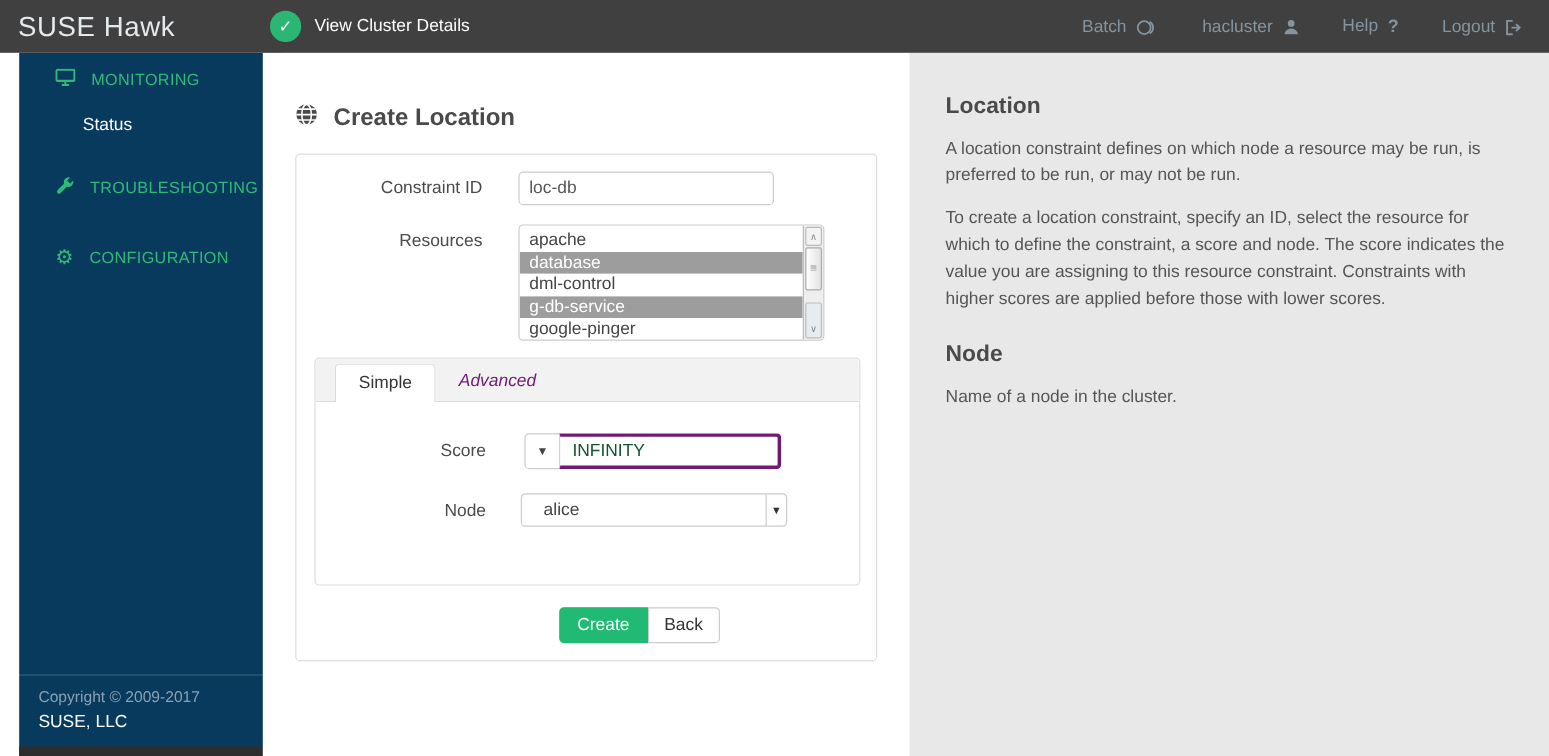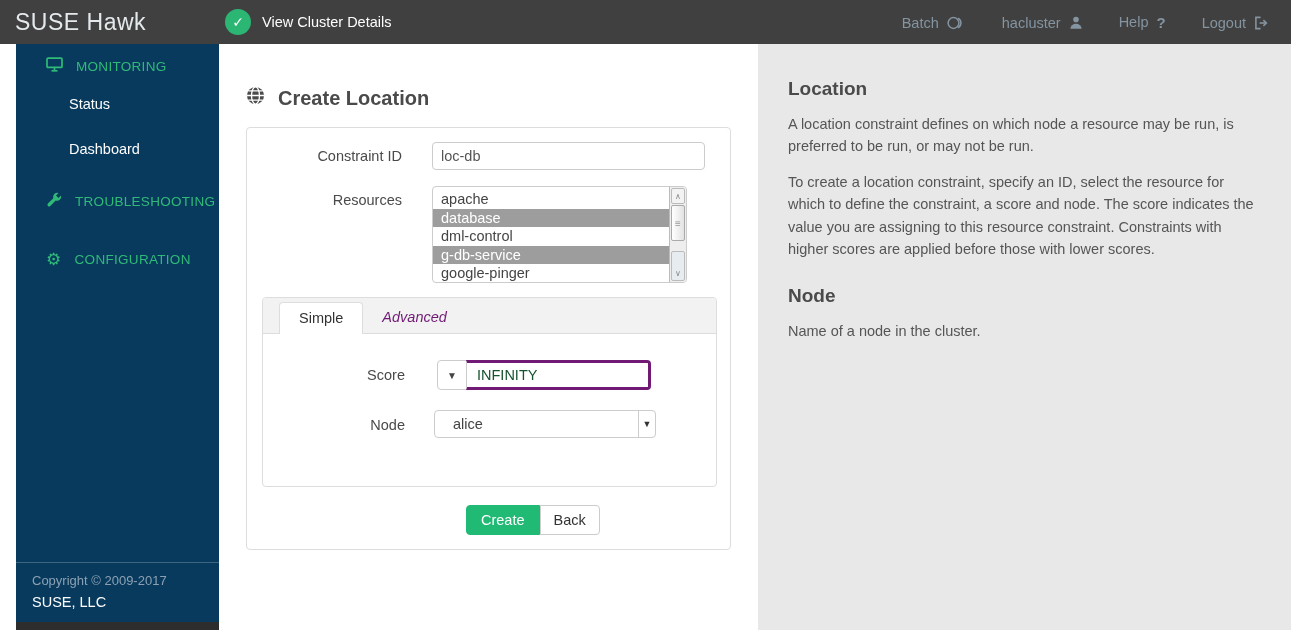--- a/index.html
+++ b/index.html
@@ -29,21 +29,21 @@
   .side-footer .comp { color:#fdfdfd; font-size:14.5px; }
   .side-strip { position:absolute; left:0; right:0; bottom:0; height:8px; background:#2d2d2d; }
 
   
   .main { position:absolute; top:44px; left:219px; width:539px; height:586px; background:#fff; }
   .page-title { display:flex; align-items:center; gap:13px; margin:42px 0 0 27px; font-size:20px; font-weight:bold; color:#4a4a4a; }
   .card { margin:17px 0 0 27px; width:485px; border:1px solid #ddd; border-radius:4px; padding:14px 0 14px 0; }
   .frow { display:flex; margin-bottom:16px; }
   .flabel { width:185px; flex:none; text-align:right; padding-right:30px; padding-top:6px; color:#4a4a4a; font-size:14.5px; }
   .fctrl { width:255px; flex:none; }
-  .text-input { width:273px; height:28px; border:1px solid #ccc; border-radius:4px; padding:0 8px; font-size:14.5px; color:#555; font-family:"Liberation Sans",sans-serif; outline:none; }
+  .text-input { width:213px; height:28px; border:1px solid #ccc; border-radius:4px; padding:0 8px; font-size:14.5px; color:#555; font-family:"Liberation Sans",sans-serif; outline:none; }
 
   
   .multiselect { width:255px; height:97px; border:1px solid #ccc; border-radius:4px; display:flex; overflow:hidden; background:#fff; }
   .ms-options { flex:1; padding-top:3px; overflow:hidden; }
   .ms-option { height:18.5px; line-height:18.5px; padding-left:8px; font-size:14.5px; color:#444; cursor:pointer; white-space:nowrap; }
   .ms-option.selected { background:#9d9d9d; color:#fff; }
   .scrollbar { width:17px; flex:none; border-left:1px solid #bbb; display:flex; flex-direction:column; background:#eee; }
   .sb-btn { height:16px; flex:none; background:#f3f3f3; border:1px solid #bbb; margin:1px; border-radius:2px; display:flex; align-items:center; justify-content:center; color:#888; font-size:8px; cursor:pointer; }
   .sb-thumb { height:36px; flex:none; margin:0 1px; background:linear-gradient(to right,#fff,#e2e2e2); border:1px solid #aaa; border-radius:2px; display:flex; align-items:center; justify-content:center; color:#999; font-size:10px; cursor:pointer; }
   .sb-track { flex:1; }
@@ -129,21 +129,20 @@
     <span>
       <svg width="17" height="15" viewBox="0 0 17 15" fill="none" stroke="#30ba78" stroke-width="1.7">
         <rect x="1" y="1.2" width="15" height="9.2" rx="1"></rect>
           <path d="M5.5 13.8 h6"></path>
           <path d="M8.5 10.4 v3.4"></path>
       </svg>
     </span>
     <span>MONITORING</span>
   </div>
   <div class="side-item">Status</div>
-  <div class="side-item">Dashboard</div>
   <div class="side-gap"></div>
   <div class="side-section">
     <span>
       <svg width="16" height="16" viewBox="0 0 16 16" fill="#30ba78">
         <path d="M15 3.4 a4.2 4.2 0 0 1 -5.3 5.2 L4.3 14 a1.7 1.7 0 0 1 -2.4 -2.4 L7.3 6.2 a4.2 4.2 0 0 1 5.2 -5.3 L10 3.4 l2.5 2.5 z"></path>
       </svg>
     </span>
     <span>TROUBLESHOOTING</span>
   </div>
   <div class="side-gap"></div>

